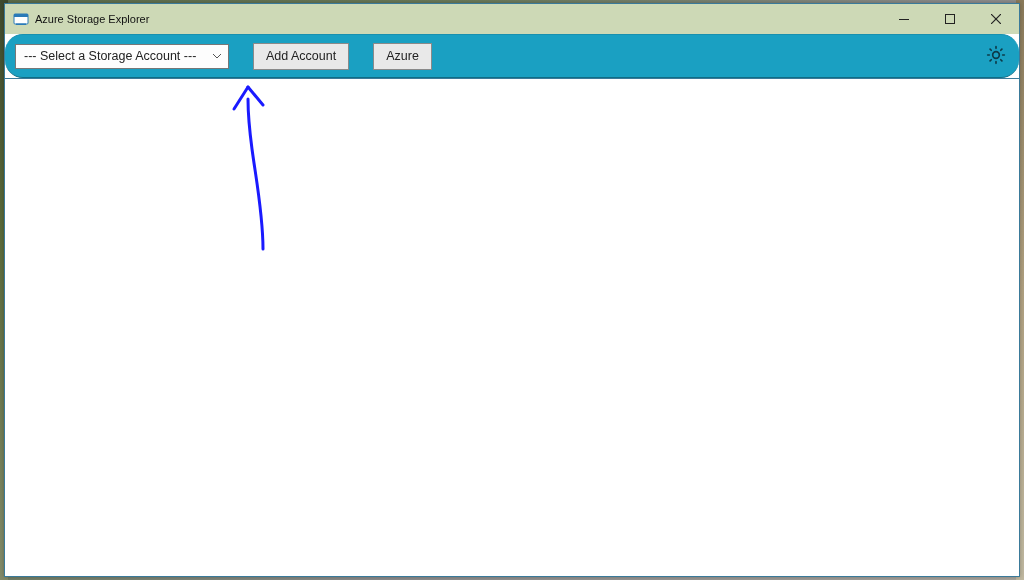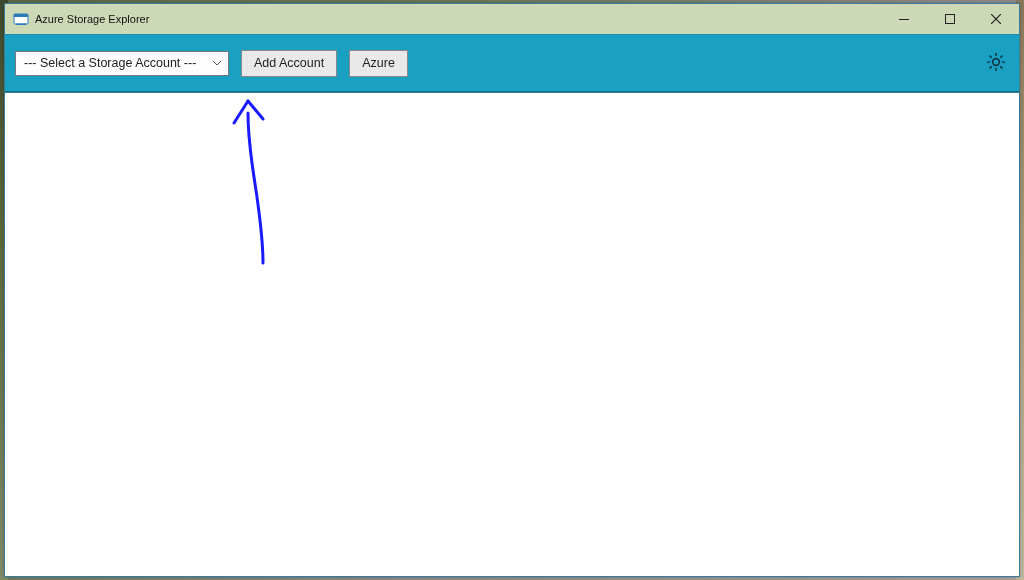--- a/index.html
+++ b/index.html
@@ -74,23 +74,24 @@
   }
 
   
   .toolbar {
     height: 40px;
     background: #1aa0c2;
     border-top: 1px solid #1890b0;
     border-bottom: 1px solid #0f6e86;
     display: flex;
     align-items: center;
-    padding: 8px 10px;
+    padding: 1px 10px;
     gap: 12px;
     flex: 0 0 auto;
+    border-radius: 18px;
   }
   .toolbar .select-wrap {
     width: 200px;
     height: 23px;
     background: #fdfdfd;
     border: 1px solid #777;
     display: flex;
     align-items: center;
     padding: 0 4px 0 8px;
     color: #222;
@@ -111,20 +112,21 @@
     height: 25px;
     padding: 0 12px;
     background: #e9e9e9;
     border: 1px solid #8a8a8a;
     display: flex;
     align-items: center;
     justify-content: center;
     color: #222;
     font-size: 12.5px;
     cursor: default;
+    margin-left: 12px;
   }
   .toolbar .spacer { flex: 1 1 auto; }
   .toolbar .gear {
     width: 26px;
     height: 26px;
     display: flex;
     align-items: center;
     justify-content: center;
     color: #1a4050;
   }

